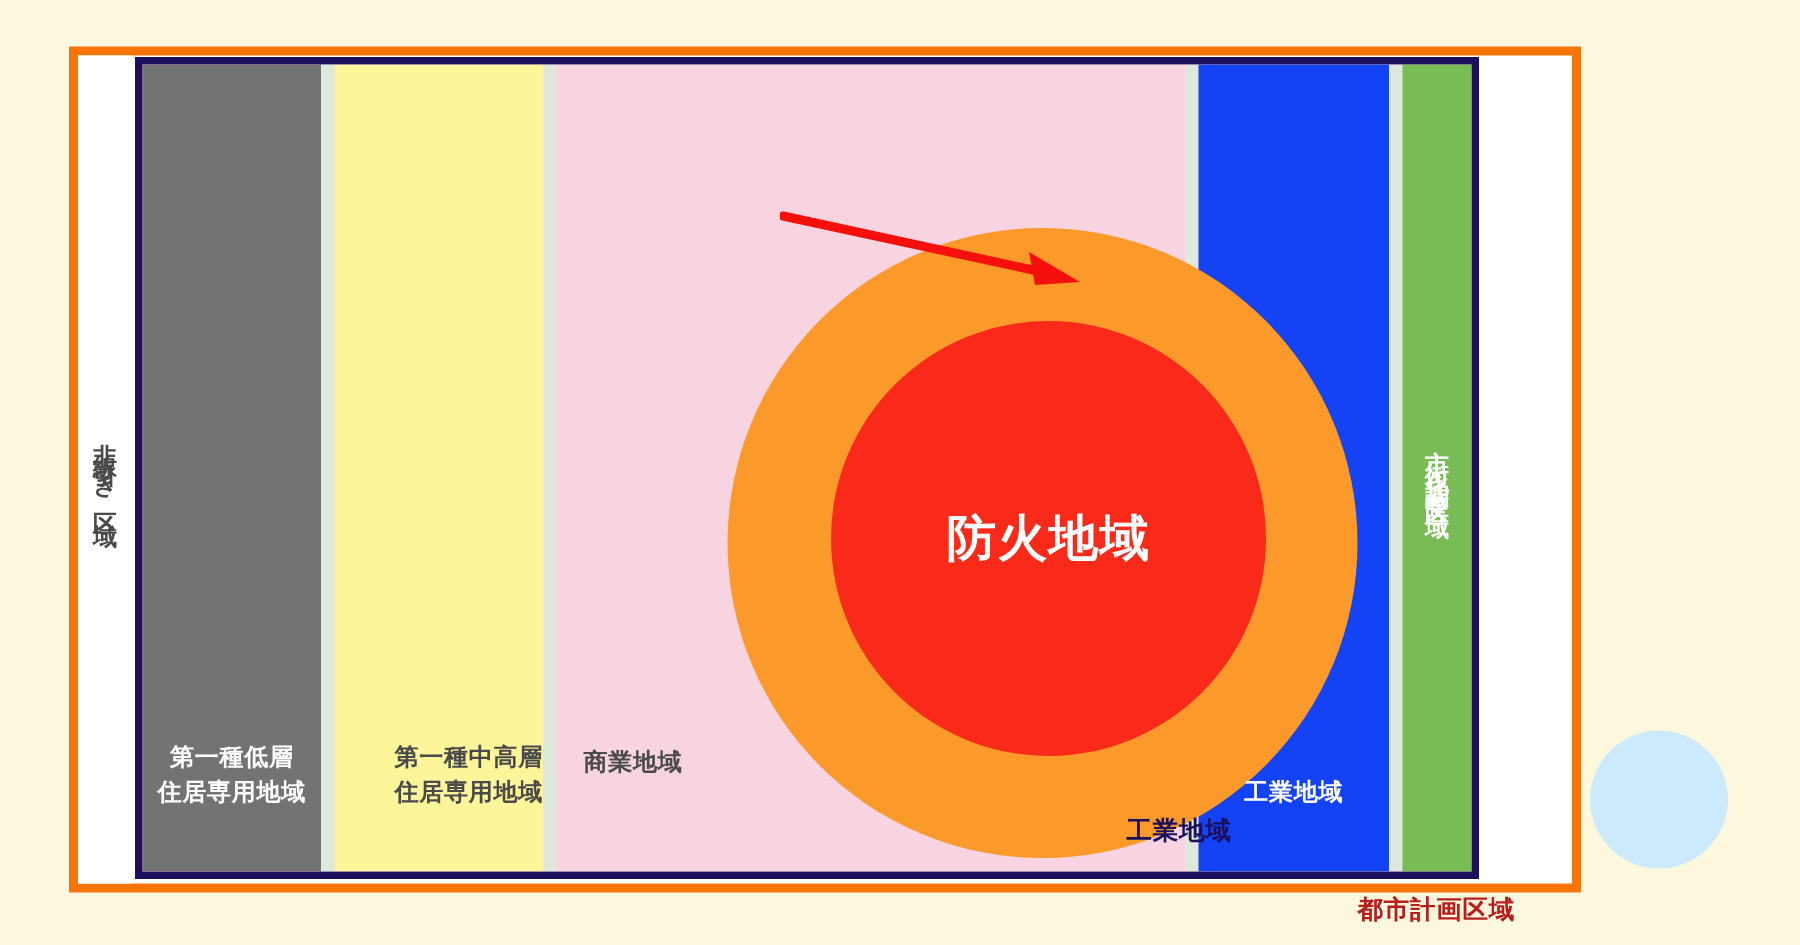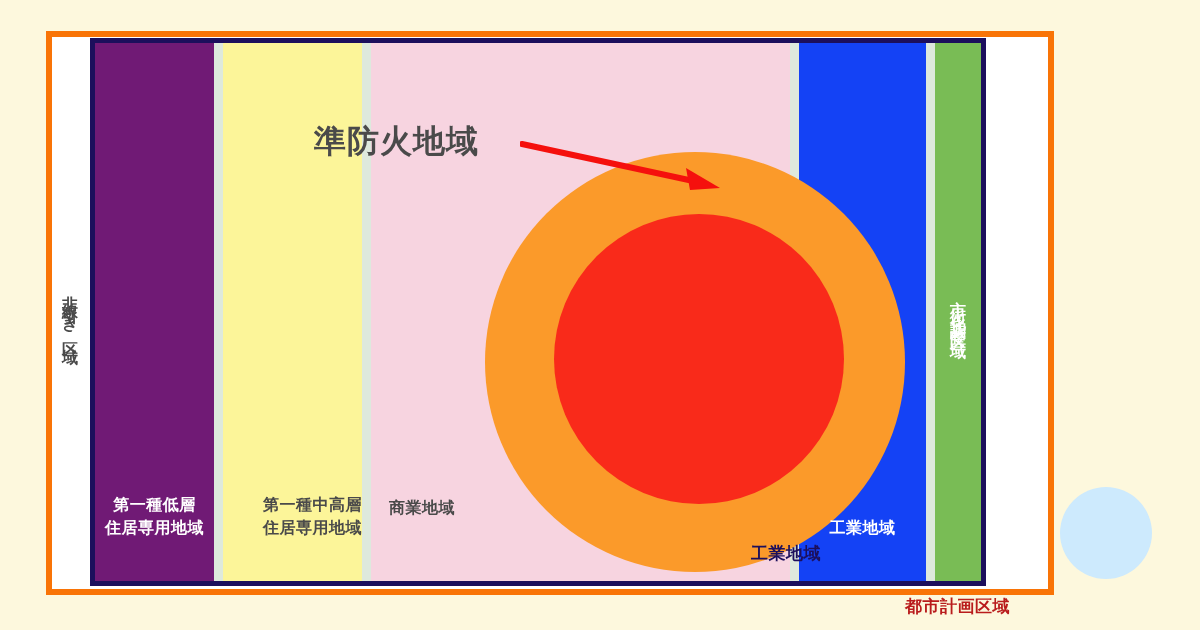--- a/index.html
+++ b/index.html
@@ -49,21 +49,21 @@
   .zones { position:absolute; inset:0; display:flex; }
   .zone {
     position:relative;
     height:100%;
     display:flex;
     align-items:flex-end;
     justify-content:center;
   }
   .zone-sep { width:9px; height:100%; background:#dee9dd; flex:0 0 auto; }
 
-  .z-low    { flex:0 0 119px; background:#701a75; }
+  .z-low    { flex:0 0 119px; background:#737373; }
   .z-mid    { flex:0 0 128px; background:#fcf599; }
   .z-com    { flex:1 1 auto;  background:#f7d4e0; }
   .z-ind    { flex:0 0 127px; background:#1442f5; }
   .z-chosei { flex:0 0 46px;  background:#79bc55; }
 
   .zone-label {
     font-size:16px;
     font-weight:bold;
     line-height:1.45;
     text-align:center;
@@ -225,23 +225,23 @@
 
       <div class="zone z-chosei">
         <span class="vert-label">市街化調整区域</span>
       </div>
 
     </div>
 
     <div class="ring-orange"></div>
 
     <div class="core-red">
+      <div class="core-line">防火地域</div>
     </div>
 
-    <div class="junbouka">準防火地域</div>
 
     <svg class="arrow-svg" viewBox="0 0 210 60">
       <line x1="2" y1="6" x2="178" y2="44" stroke="#f5100d" stroke-width="6" stroke-linecap="round"></line>
       <polygon points="200,50 166,30 170,52" fill="#f5100d"></polygon>
     </svg>
 
     <div class="shigaika-cap">工業地域</div>
 
   </div>
 

